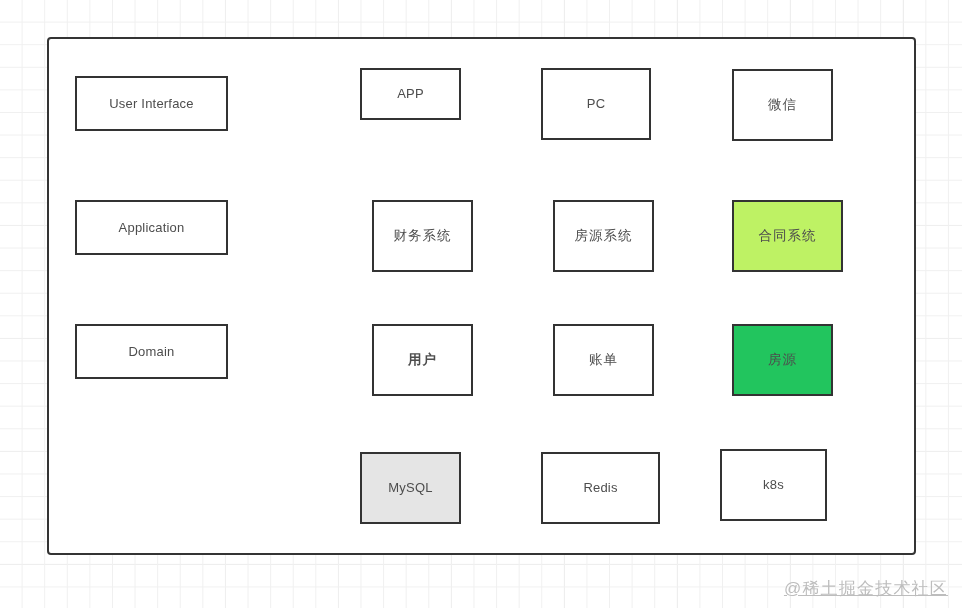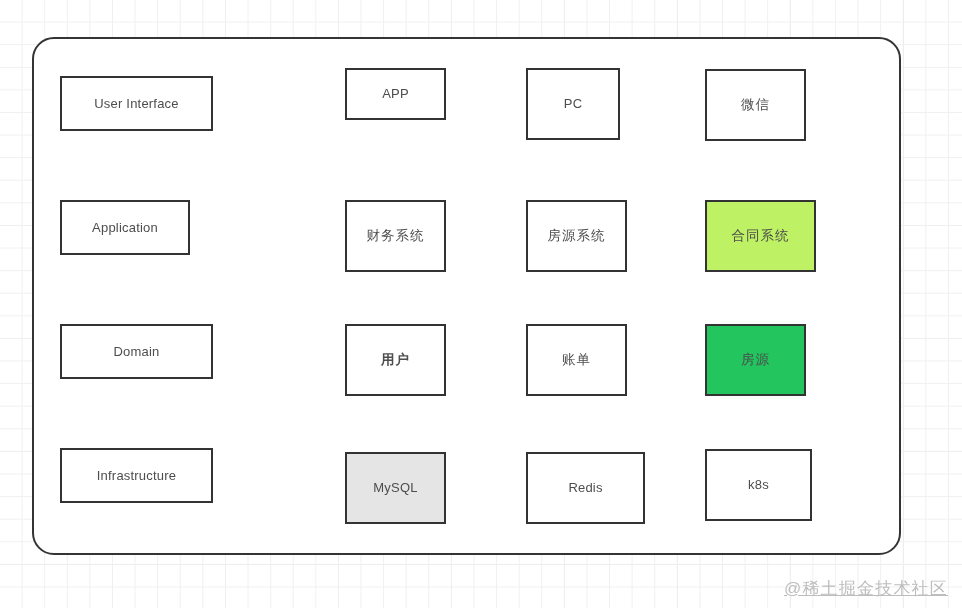--- a/index.html
+++ b/index.html
@@ -29,27 +29,27 @@
       22.6px 22.6px,
       22.6px 22.6px,
       113px 113px,
       113px 113px;
     background-position: -1px -1px, -1px -1px, -1px -1px, -1px -1px;
   }
 
   
   #diagram-container {
     position: absolute;
-    left: 32px;
+    left: 47px;
     top: 37px;
     width: 869px;
     height: 518px;
     background: #ffffff;
     border: 2.5px solid #343434;
-    border-radius: 22px;
+    border-radius: 4px;
     box-sizing: border-box;
   }
 
   
   .node {
     position: absolute;
     box-sizing: border-box;
     background: #ffffff;
     border: 2.5px solid #333333;
     display: flex;
@@ -57,20 +57,21 @@
     justify-content: center;
     color: #4d4d4d;
     font-size: 13px;
     line-height: 1.2;
     letter-spacing: 0.2px;
     white-space: nowrap;
   }
   .node.cjk {
     font-size: 13.5px;
     letter-spacing: 1px;
+    margin-left: 12px;
   }
 
   
   #watermark {
     position: absolute;
     right: 14px;
     bottom: 8px;
     font-size: 17px;
     color: #bdbdbd;
     letter-spacing: 1.2px;
@@ -81,34 +82,33 @@
 </style>
 </head>
 <body>
 
 <div id="canvas">
 
   <div id="diagram-container" style="border-color: rgb(52, 52, 52); background: rgb(255, 255, 255);">
 
     <div class="node" style="left: 26px; top: 37px; width: 153px; height: 55px; border-color: rgb(51, 51, 51); background: rgb(255, 255, 255); color: rgb(77, 77, 77);">User Interface</div>
     <div class="node" style="left: 311px; top: 29px; width: 101px; height: 52px; border-color: rgb(51, 51, 51); background: rgb(255, 255, 255); color: rgb(77, 77, 77);">APP</div>
-    <div class="node" style="left: 492px; top: 29px; width: 94px; height: 72px; border-color: rgb(51, 51, 51); background: rgb(255, 255, 255); color: rgb(77, 77, 77);">PC</div>
+    <div class="node" style="left: 492px; top: 29px; width: 110px; height: 72px; border-color: rgb(51, 51, 51); background: rgb(255, 255, 255); color: rgb(77, 77, 77);">PC</div>
     <div class="node cjk" style="left: 671px; top: 30px; width: 101px; height: 72px; border-color: rgb(51, 51, 51); background: rgb(255, 255, 255); color: rgb(77, 77, 77);">微信</div>
 
-    <div class="node" style="left: 26px; top: 161px; width: 130px; height: 55px; border-color: rgb(51, 51, 51); background: rgb(255, 255, 255); color: rgb(77, 77, 77);">Application</div>
+    <div class="node" style="left: 26px; top: 161px; width: 153px; height: 55px; border-color: rgb(51, 51, 51); background: rgb(255, 255, 255); color: rgb(77, 77, 77);">Application</div>
     <div class="node cjk" style="left: 311px; top: 161px; width: 101px; height: 72px; border-color: rgb(51, 51, 51); background: rgb(255, 255, 255); color: rgb(77, 77, 77);">财务系统</div>
     <div class="node cjk" style="left: 492px; top: 161px; width: 101px; height: 72px; border-color: rgb(51, 51, 51); background: rgb(255, 255, 255); color: rgb(77, 77, 77);">房源系统</div>
     <div class="node cjk" style="left: 671px; top: 161px; width: 111px; height: 72px; border-color: rgb(51, 51, 51); background: #bef264; color: rgb(77, 77, 77);">合同系统</div>
 
     <div class="node" style="left: 26px; top: 285px; width: 153px; height: 55px; border-color: rgb(51, 51, 51); background: rgb(255, 255, 255); color: rgb(77, 77, 77);">Domain</div>
     <div class="node cjk" style="left: 311px; top: 285px; width: 101px; height: 72px; border-color: rgb(51, 51, 51); background: rgb(255, 255, 255); color: rgb(77, 77, 77); font-weight: bold;">用户</div>
     <div class="node cjk" style="left: 492px; top: 285px; width: 101px; height: 72px; border-color: rgb(51, 51, 51); background: rgb(255, 255, 255); color: rgb(77, 77, 77); text-align: right;">账单</div>
     <div class="node cjk" style="left: 671px; top: 285px; width: 101px; height: 72px; border-color: rgb(51, 51, 51); background: #22c55e; color: rgb(77, 77, 77);">房源</div>
 
-    <div class="node" style="left: 26px; top: 409px; width: 153px; height: 55px; border-color: rgb(51, 51, 51); background: rgb(255, 255, 255); color: rgb(77, 77, 77);">Infrastructure</div>
     <div class="node" style="left: 311px; top: 413px; width: 101px; height: 72px; border-color: rgb(51, 51, 51); background: #e5e5e5; color: rgb(77, 77, 77); text-align: right;">MySQL</div>
     <div class="node" style="left: 492px; top: 413px; width: 119px; height: 72px; border-color: rgb(51, 51, 51); background: rgb(255, 255, 255); color: rgb(77, 77, 77);">Redis</div>
     <div class="node" style="left: 671px; top: 410px; width: 107px; height: 72px; border-color: rgb(51, 51, 51); background: rgb(255, 255, 255); color: rgb(77, 77, 77);">k8s</div>
 
   </div>
 
   <div id="watermark" style="color: rgb(189, 189, 189);">@稀土掘金技术社区</div>
 
 </div>
 

